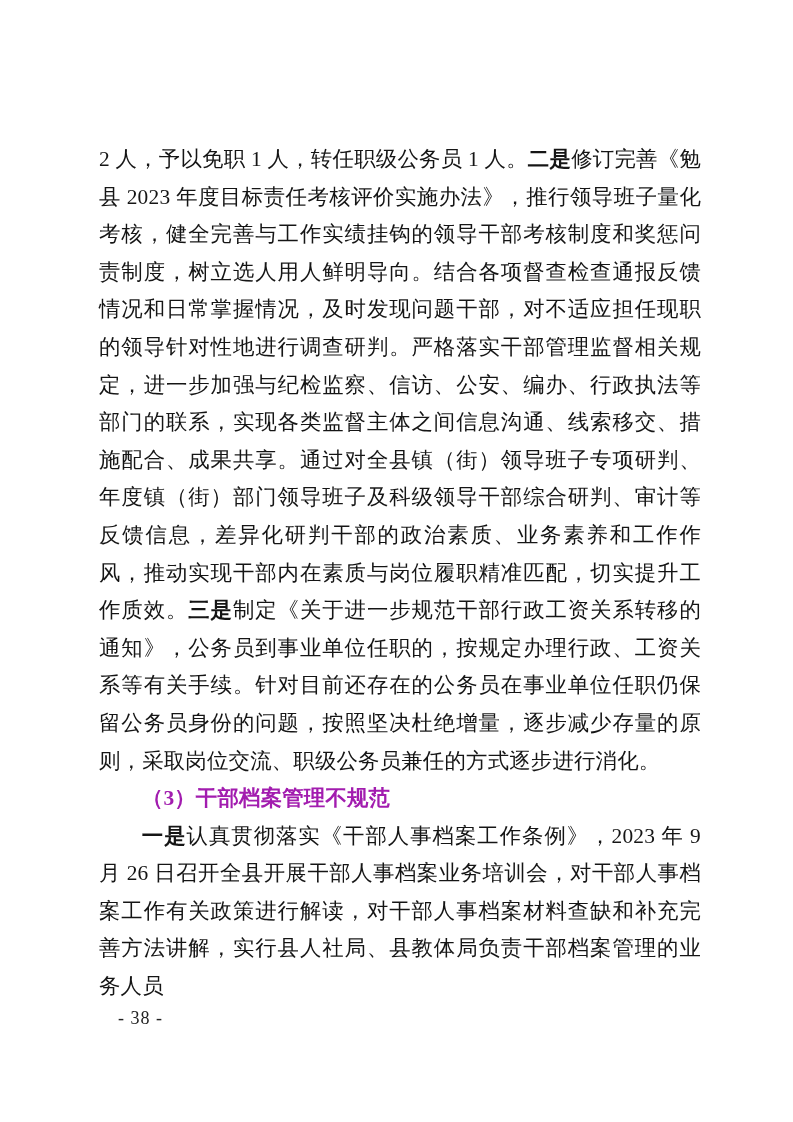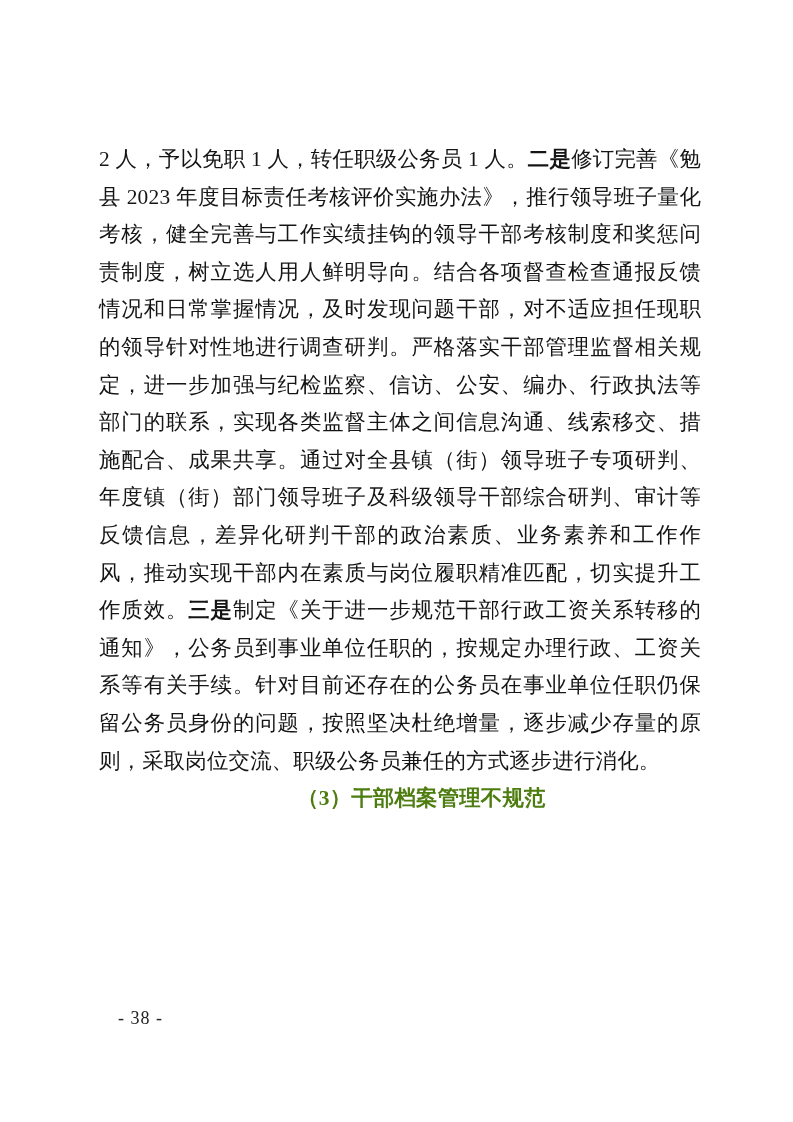--- a/index.html
+++ b/index.html
@@ -42,22 +42,22 @@
 
   p.para { margin: 0; }
 
   p.para-indent {
     text-indent: 2em;
   }
 
   p.section-heading {
     font-weight: bold;
     text-indent: 2em;
-    text-align: center;
-    color: #4d7c0f;
+    text-align: left;
+    color: #a21caf;
   }
 
   .page-footer {
     position: absolute;
     left: 118px;
     top: 1006px;
     font-size: 18px;
     line-height: 24px;
     letter-spacing: 1px;
     color: #222222;
@@ -70,18 +70,21 @@
 <div class="page">
 
   <div class="content body-text">
 
     <p class="para">
       <span>2 人，予以免职 1 人，转任职级公务员 1 人。</span><b>二是</b><span>修订完善《勉县 2023 年度目标责任考核评价实施办法》，推行领导班子量化考核，健全完善与工作实绩挂钩的领导干部考核制度和奖惩问责制度，树立选人用人鲜明导向。结合各项督查检查通报反馈情况和日常掌握情况，及时发现问题干部，对不适应担任现职的领导针对性地进行调查研判。严格落实干部管理监督相关规定，进一步加强与纪检监察、信访、公安、编办、行政执法等部门的联系，实现各类监督主体之间信息沟通、线索移交、措施配合、成果共享。通过对全县镇（街）领导班子专项研判、年度镇（街）部门领导班子及科级领导干部综合研判、审计等反馈信息，差异化研判干部的政治素质、业务素养和工作作风，推动实现干部内在素质与岗位履职精准匹配，切实提升工作质效。</span><b>三是</b><span>制定《关于进一步规范干部行政工资关系转移的通知》，公务员到事业单位任职的，按规定办理行政、工资关系等有关手续。针对目前还存在的公务员在事业单位任职仍保留公务员身份的问题，按照坚决杜绝增量，逐步减少存量的原则，采取岗位交流、职级公务员兼任的方式逐步进行消化。</span>
     </p>
 
     <p class="para section-heading">（3）干部档案管理不规范</p>
 
+    <p class="para para-indent">
+      <b>一是</b><span>认真贯彻落实《干部人事档案工作条例》，2023 年 9 月 26 日召开全县开展干部人事档案业务培训会，对干部人事档案工作有关政策进行解读，对干部人事档案材料查缺和补充完善方法讲解，实行县人社局、县教体局负责干部档案管理的业务人员</span>
+    </p>
 
   </div>
 
   <div class="page-footer">- 38 -</div>
 
 </div>
 
 </body></html>

